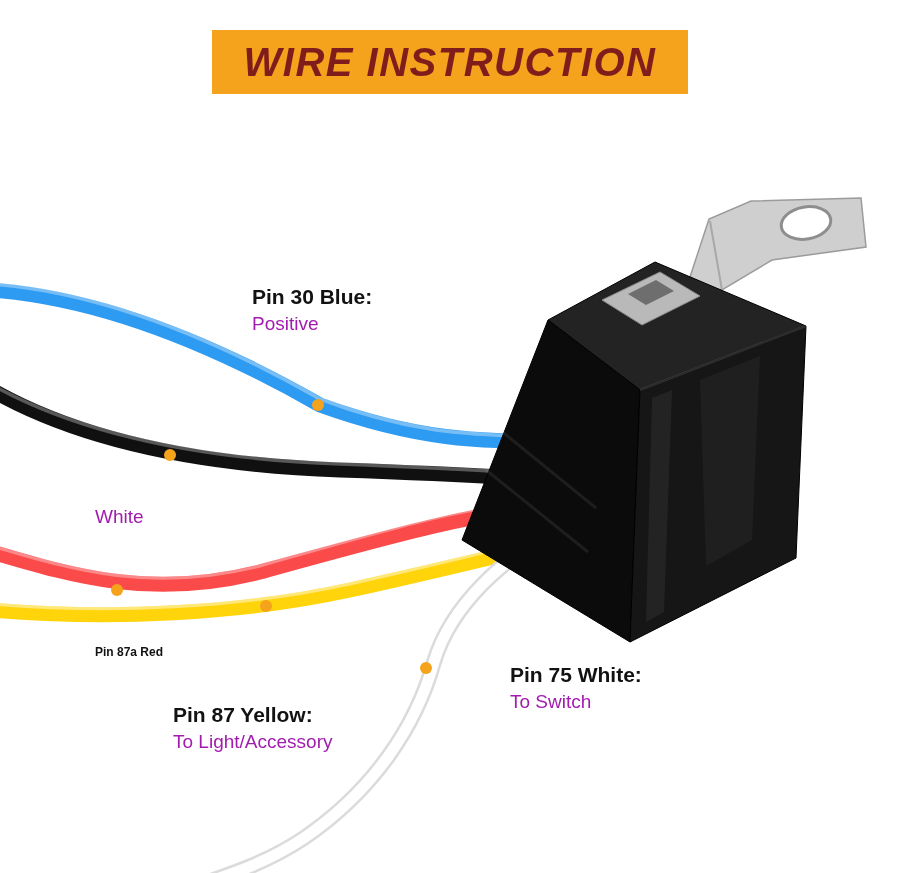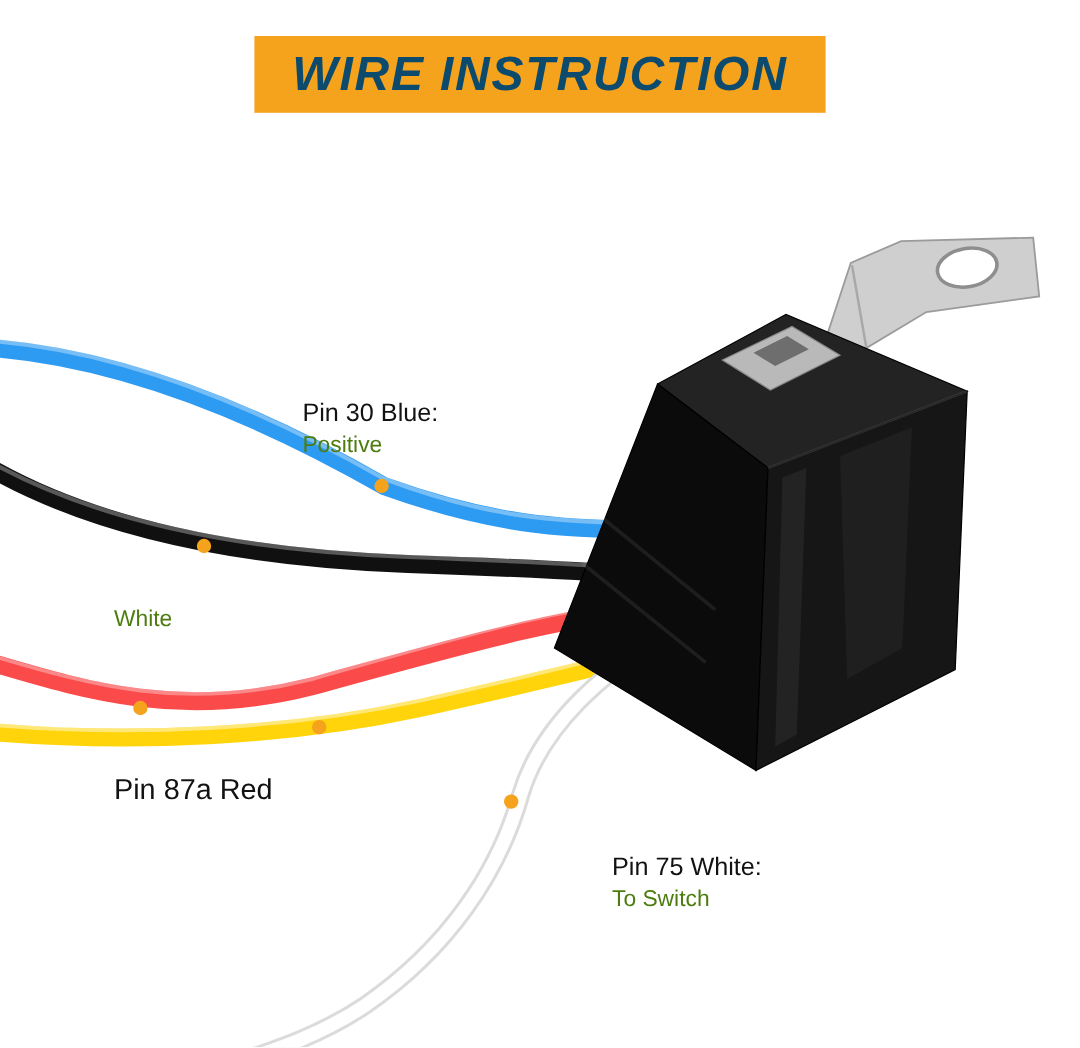--- a/index.html
+++ b/index.html
@@ -5,28 +5,28 @@
   html,body{margin:0;padding:0;background:#ffffff;}
   #stage{
     position:relative;width:900px;height:873px;background:#ffffff;
     overflow:hidden;font-family:"Liberation Sans",sans-serif;
   }
   .banner{
     position:absolute;left:212px;top:30px;width:476px;height:64px;
     display:flex;align-items:center;justify-content:center;
   }
   .banner-text{
-    color:#0c4a6e;font-size:40px;font-weight:bold;font-style:italic;
+    color:#7f1d1d;font-size:40px;font-weight:bold;font-style:italic;
     letter-spacing:1.5px;white-space:nowrap;
   }
   .scene{position:absolute;left:0;top:0;}
   .label{position:absolute;color:#121212;}
-  .lt{font-size:21px;font-weight:400;line-height:1.2;white-space:nowrap;margin-top:48px;}
-  .ls{font-size:19px;font-weight:400;margin-top:4px;color:#4d7c0f;white-space:nowrap;}
-  .lt-regular{font-size:24px;font-weight:400;white-space:nowrap;}
+  .lt{font-size:21px;font-weight:700;line-height:1.2;white-space:nowrap;}
+  .ls{font-size:19px;font-weight:400;margin-top:4px;color:#a21caf;white-space:nowrap;}
+  .lt-regular{font-size:12px;font-weight:700;white-space:nowrap;}
 </style>
 </head>
 <body>
 
 <div id="stage">
 
   <div class="banner" style="background-color: rgb(245, 162, 28);">
     <span class="banner-text">WIRE INSTRUCTION</span>
   </div>
 
@@ -77,19 +77,23 @@
   </div>
 
   <div class="label" style="left:95px;top:502px;">
     <div class="ls">White</div>
   </div>
 
   <div class="label" style="left:95px;top:645px;">
     <div class="lt-regular">Pin 87a Red</div>
   </div>
 
+  <div class="label" style="left:173px;top:702px;">
+    <div class="lt">Pin 87 Yellow:</div>
+    <div class="ls">To Light/Accessory</div>
+  </div>
 
   <div class="label" style="left:510px;top:662px;">
     <div class="lt">Pin 75 White:</div>
     <div class="ls">To Switch</div>
   </div>
 
 </div>
 
 </body></html>

